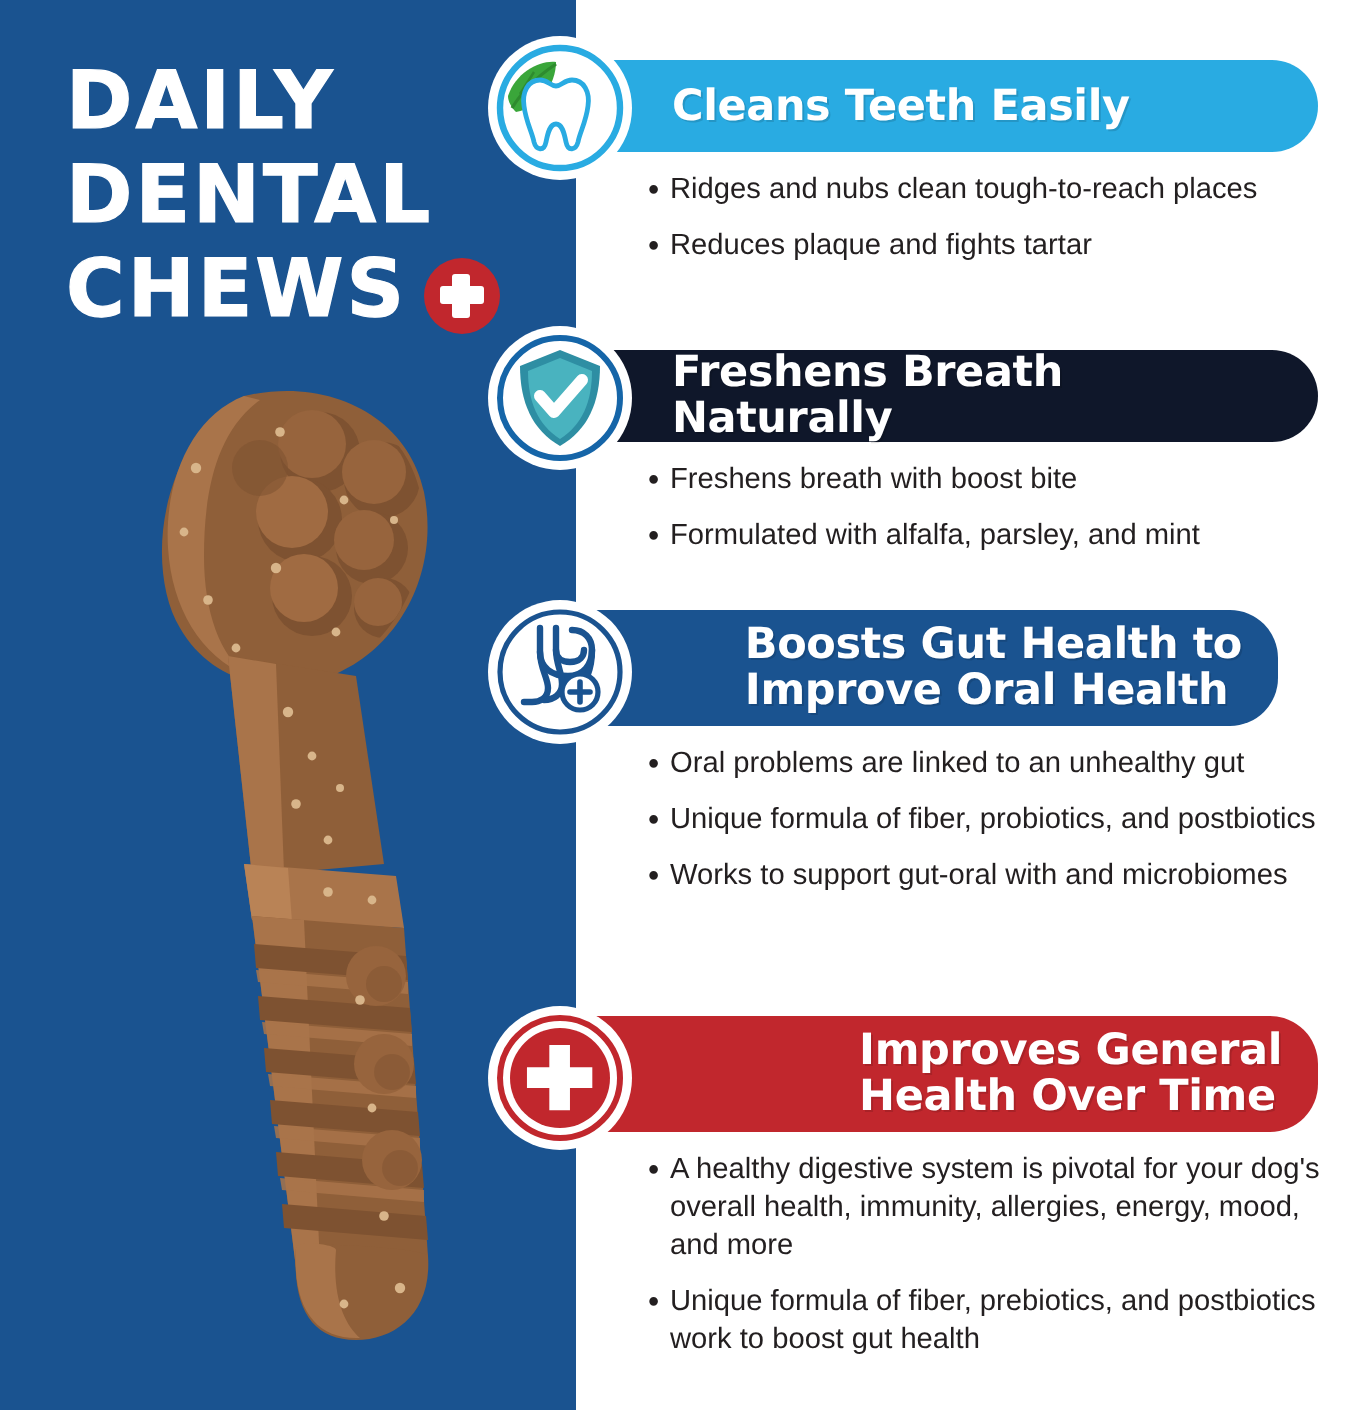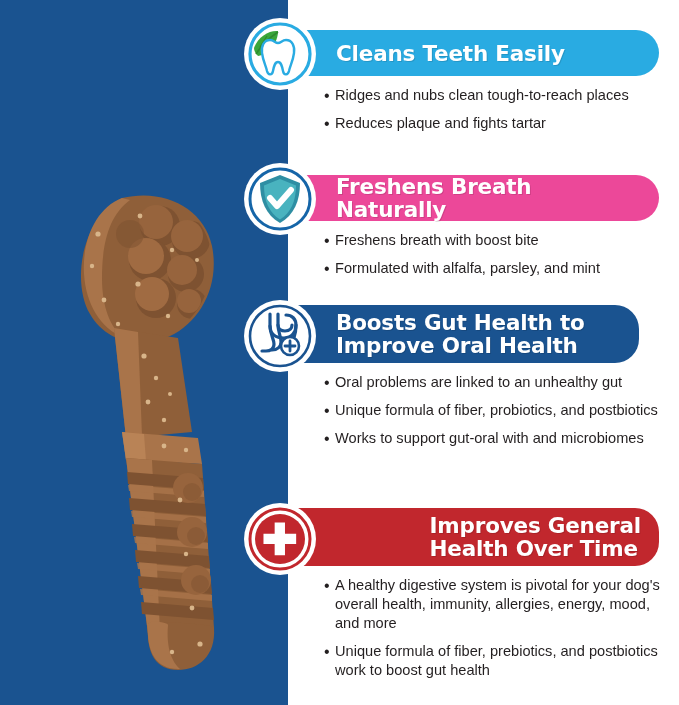--- a/index.html
+++ b/index.html
@@ -142,20 +142,28 @@
   }
   .bullet .btxt { flex: 1; }
 </style>
 </head>
 <body>
 
 <div id="poster">
 
   <div class="left-panel">
 
+    <div class="headline">
+      <span class="hl-line">DAILY</span>
+      <span class="hl-line">DENTAL</span>
+      <span class="hl-line last">
+        <span>CHEWS</span>
+        <span class="title-cross"></span>
+      </span>
+    </div>
 
     <div class="chew">
       <svg viewBox="0 0 205 500" xmlns="http://www.w3.org/2000/svg">
         <defs>
           <clipPath id="headClip">
             <path d="M72,12 C112,2 150,22 158,58 C166,96 146,132 118,146 C90,160 58,152 42,126 C24,98 30,34 72,12 Z"></path>
           </clipPath>
         </defs>
 
         <path d="M70,10 C112,0 152,20 160,58 C168,98 148,134 118,148 C88,162 54,154 38,126 C20,96 28,32 70,10 Z" fill="#8f5f39"></path>
@@ -268,21 +276,21 @@
           <span class="btxt">Ridges and nubs clean tough-to-reach places</span>
         </div>
         <div class="bullet">
           <span class="dot">•</span>
           <span class="btxt">Reduces plaque and fights tartar</span>
         </div>
       </div>
     </div>
 
     <div class="section" style="top:175px;">
-      <div class="banner" style="background:#ec4899; top:0; width:373px;">
+      <div class="banner" style="background:#0f172a; top:0; width:373px;">
         <span class="banner-title">Freshens Breath Naturally</span>
       </div>
       <div class="icon-badge" style="top:-12px;">
         <svg width="64" height="64" viewBox="0 0 64 64">
           <circle cx="32" cy="32" r="30" fill="none" stroke="#1565a8" stroke-width="3"></circle>
           <path d="M32,8 L52,16 C52,34 46,48 32,56 C18,48 12,34 12,16 Z" fill="#2e8ea3"></path>
           <path d="M32,12 L48,18.5 C48,34 43,45.5 32,52.5 C21,45.5 16,34 16,18.5 Z" fill="#49b3bf"></path>
           <path d="M22,31 L29,39 L43,23" fill="none" stroke="#ffffff" stroke-width="6" stroke-linecap="round" stroke-linejoin="round"></path>
         </svg>
       </div>
@@ -292,21 +300,21 @@
           <span class="btxt">Freshens breath with boost bite</span>
         </div>
         <div class="bullet">
           <span class="dot">•</span>
           <span class="btxt">Formulated with alfalfa, parsley, and mint</span>
         </div>
       </div>
     </div>
 
     <div class="section" style="top:305px;">
-      <div class="banner two-line" style="background:#1a5390; top:0; width:353px;">
+      <div class="banner two-line" style="background:#1a5390; top:0; width:353px;justify-content:flex-end;">
         <span class="banner-title">Boosts Gut Health to
 Improve Oral Health</span>
       </div>
       <div class="icon-badge" style="top:-5px;">
         <svg width="64" height="64" viewBox="0 0 64 64">
           <circle cx="32" cy="32" r="30" fill="none" stroke="#1a5390" stroke-width="2.6"></circle>
           <g fill="none" stroke="#1a5390" stroke-width="3.2" stroke-linecap="round" stroke-linejoin="round">
             <path d="M22,10 L22,22 C22,30 28,34 36,34 C44,34 48,28 48,21 C48,15 44,11 38,11"></path>
             <path d="M30,10 L30,21 C30,25 33,27 37,27 C42,27 44,24 44,21"></path>
             <path d="M22,22 C22,30 26,35 26,40 C26,45 22,47 18,47 L14,47"></path>

